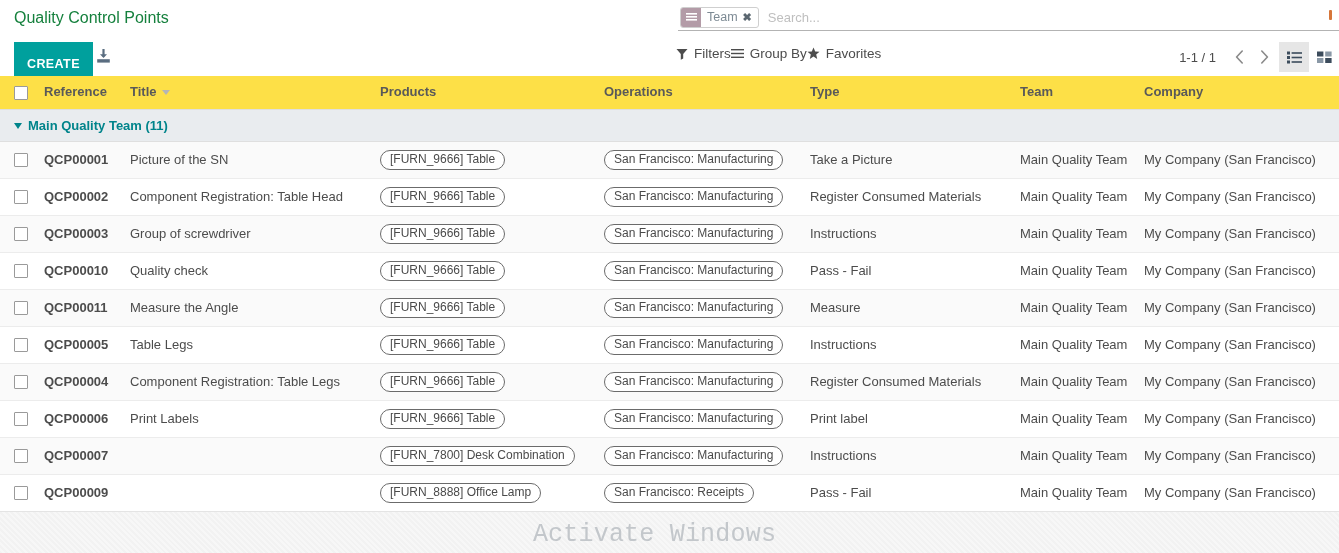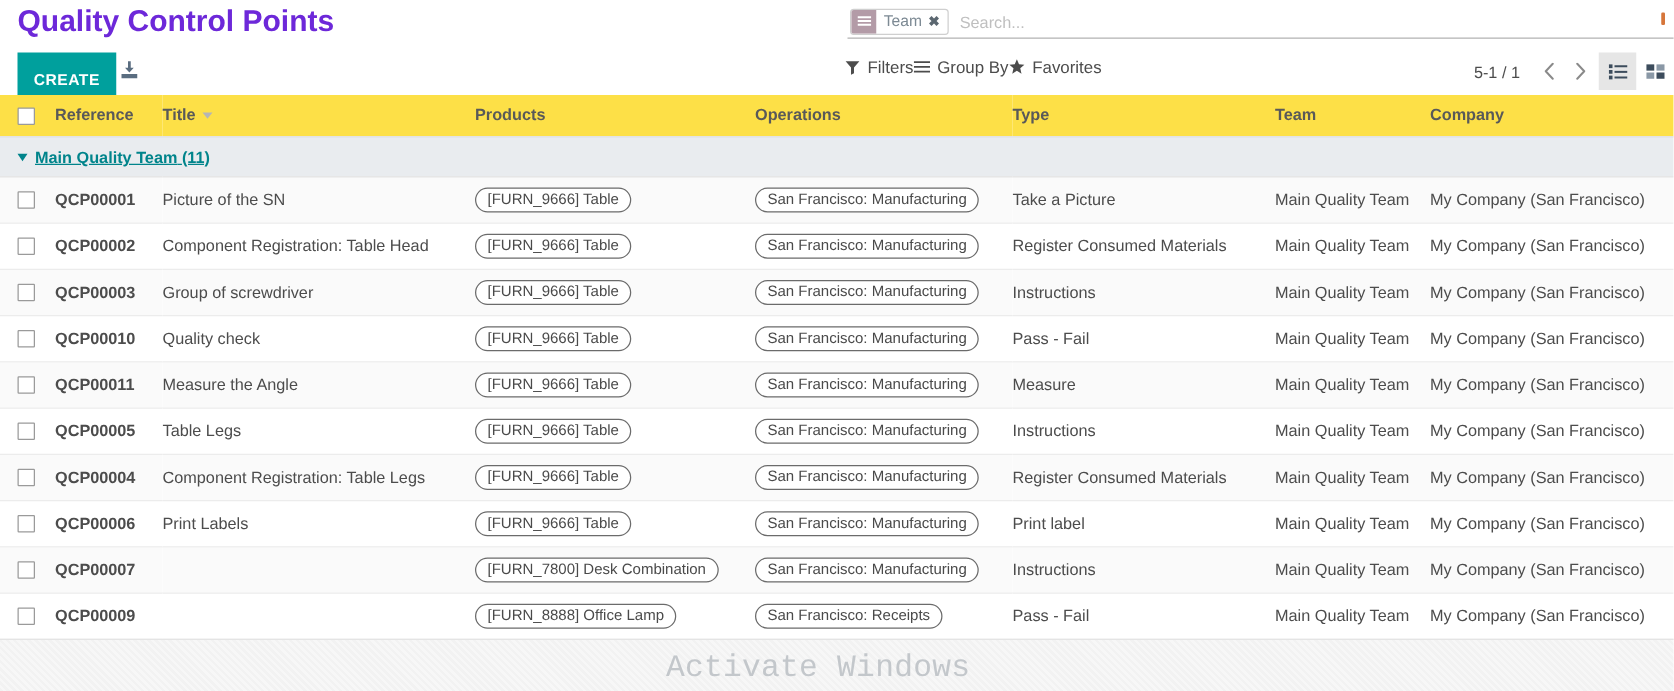--- a/index.html
+++ b/index.html
@@ -18,24 +18,24 @@
 
   
   .cp-top {
     position: relative;
     height: 34px;
     display: flex;
     align-items: flex-start;
   }
   .breadcrumb {
     padding: 6px 0 0 14px;
-    font-size: 24px;
+    font-size: 16px;
     line-height: 24px;
-    color: #6d28d9;
-    font-weight: 700;
+    color: #15803d;
+    font-weight: 400;
     white-space: nowrap;
   }
   .searchview {
     position: absolute;
     left: 678px; top: 4px;
     width: 661px;
     height: 27px;
     border-bottom: 1px solid #b3b3b3;
     display: flex;
     align-items: center;
@@ -197,21 +197,20 @@
     vertical-align: middle;
   }
 
   tr.group-row td {
     background: #e9ecef;
     padding: 8px 0 8px 14px;
     border-bottom: 1px solid #dfdfdf;
     font-weight: bold;
     color: #00848b;
     font-size: 13px;
-    text-decoration: underline;
   }
   .grp-caret {
     display:inline-block;
     width:0;height:0;
     border-left:4.5px solid transparent;
     border-right:4.5px solid transparent;
     border-top:6px solid #00848b;
     margin-right: 6px;
     vertical-align: middle;
     cursor:pointer;
@@ -335,21 +334,21 @@
         <span>
           <svg width="13" height="13" viewBox="0 0 13 13">
             <path d="M6.5 0.4 L8.2 4.4 L12.5 4.8 L9.2 7.6 L10.2 11.9 L6.5 9.6 L2.8 11.9 L3.8 7.6 L0.5 4.8 L4.8 4.4 Z" fill="#4c4c4c"></path>
           </svg>
         </span>
         <span>Favorites</span>
       </span>
     </div>
 
     <div class="pager">
-      <span class="pager-value">5-1 / 1</span>
+      <span class="pager-value">1-1 / 1</span>
       <span class="pg-btn">
         <svg width="9" height="14" viewBox="0 0 9 14">
           <path d="M7.2 1 L1.6 7 L7.2 13" stroke="#8a8a8a" stroke-width="1.6" fill="none" stroke-linecap="round" stroke-linejoin="round"></path>
         </svg>
       </span>
       <span class="pg-btn">
         <svg width="9" height="14" viewBox="0 0 9 14">
           <path d="M1.8 1 L7.4 7 L1.8 13" stroke="#8a8a8a" stroke-width="1.6" fill="none" stroke-linecap="round" stroke-linejoin="round"></path>
         </svg>
       </span>

